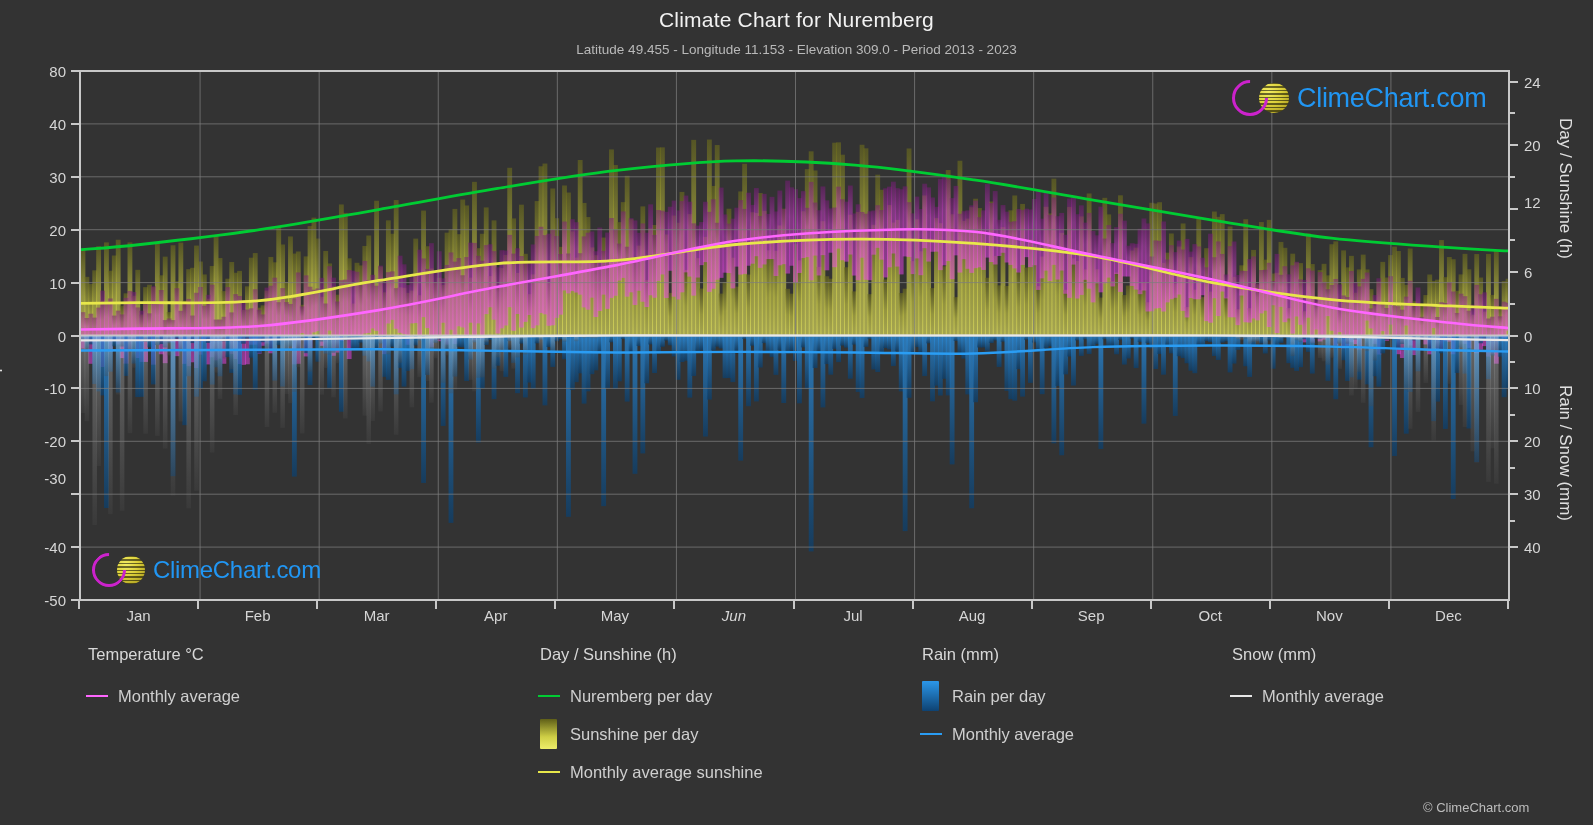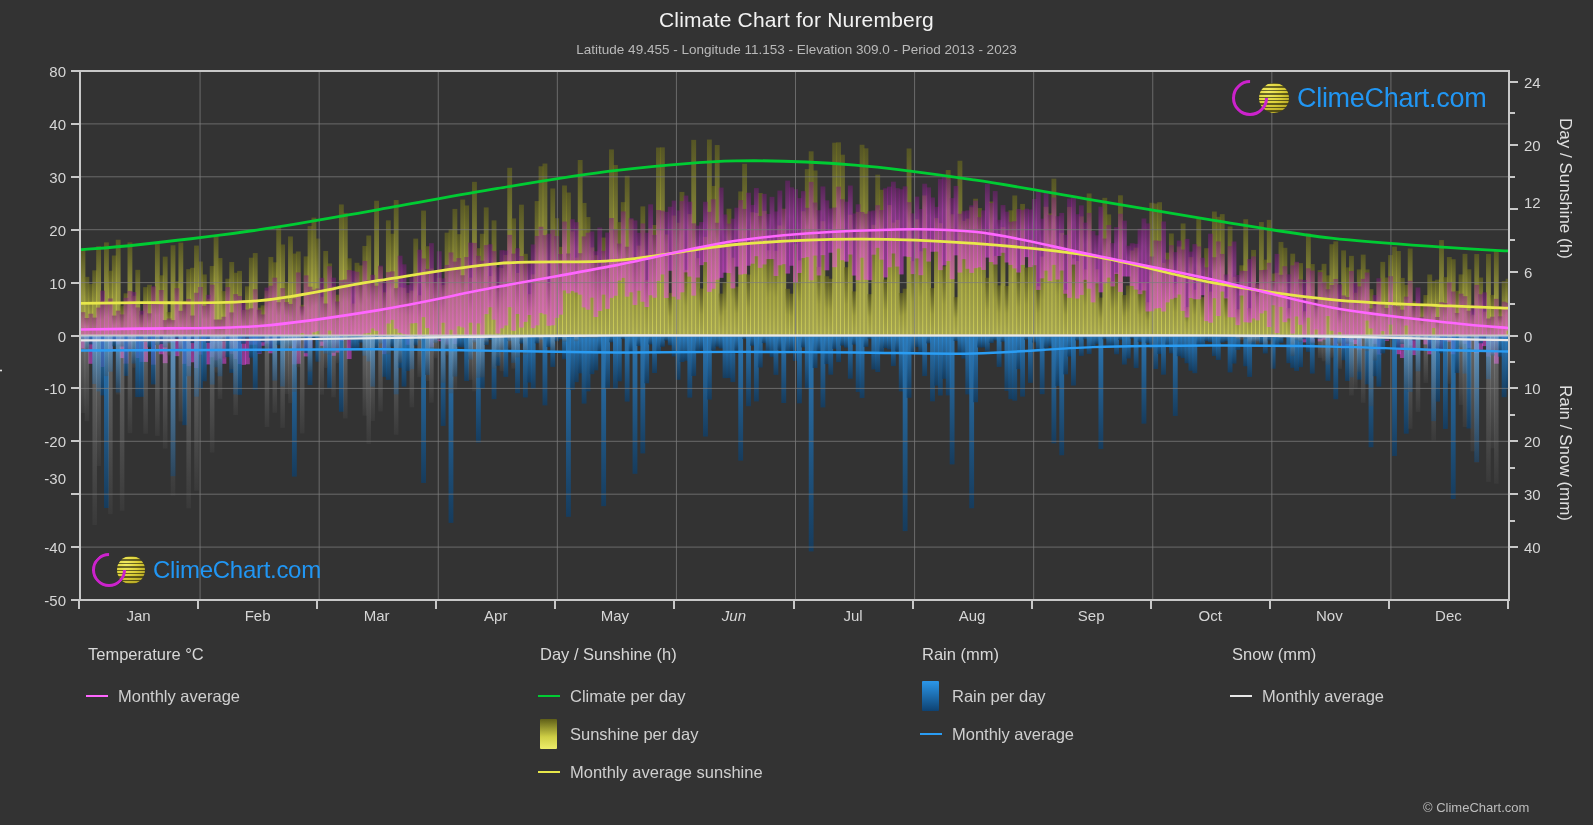--- a/index.html
+++ b/index.html
@@ -1470,21 +1470,21 @@
         </span>
         <span class="lbl">Monthly average</span>
       </div>
     </div>
     <div class="legcol" style="left: 540px;">
       <div class="legtitle">Day / Sunshine (h)</div>
       <div class="legrow">
         <span class="swatch-line-wrap">
           <span class="swatch-line" style="background: rgb(0, 204, 51);"></span>
         </span>
-        <span class="lbl">Climate per day</span>
+        <span class="lbl">Nuremberg per day</span>
       </div>
       <div class="legrow">
         <span class="swatch-box" style="background: linear-gradient(rgb(95, 95, 24), rgb(207, 207, 70) 60%, rgb(237, 237, 106));"></span>
         <span class="lbl">Sunshine per day</span>
       </div>
       <div class="legrow">
         <span class="swatch-line-wrap">
           <span class="swatch-line" style="background: rgb(232, 232, 74);"></span>
         </span>
         <span class="lbl">Monthly average sunshine</span>

